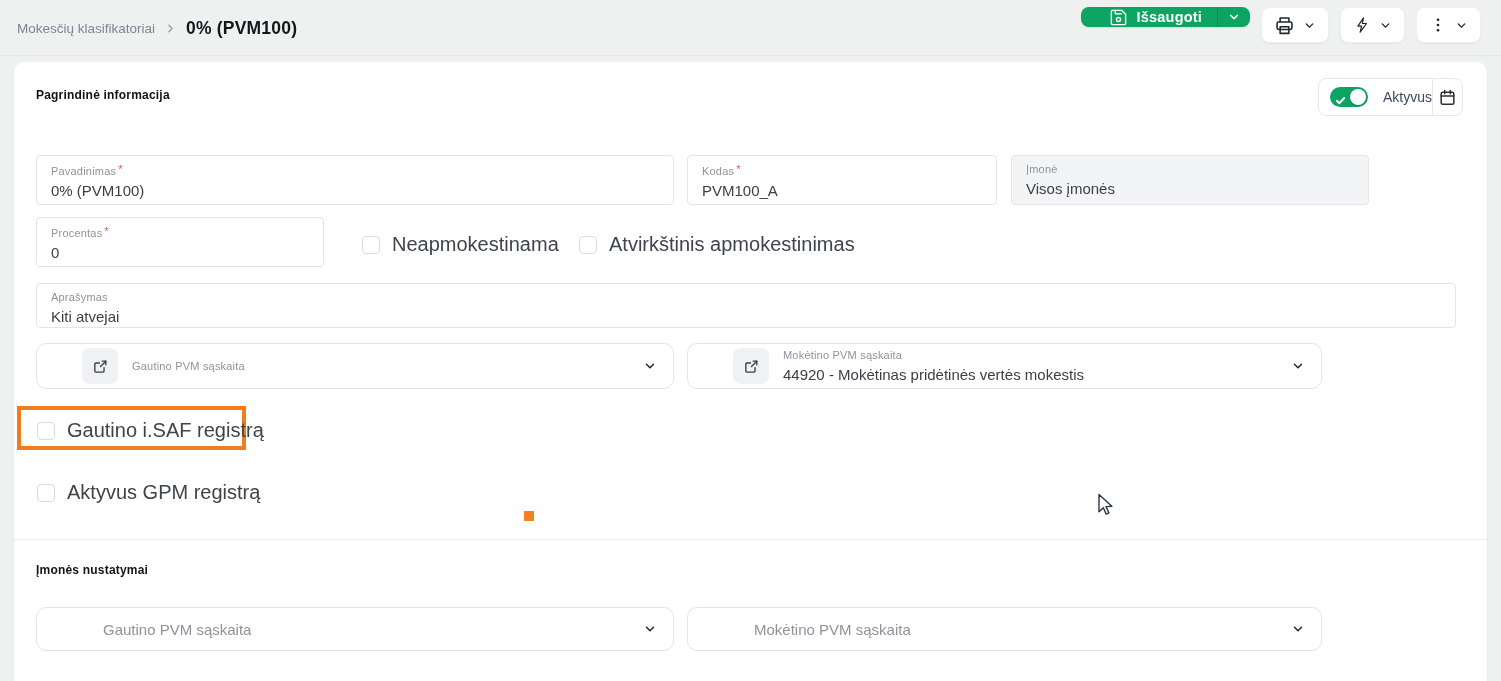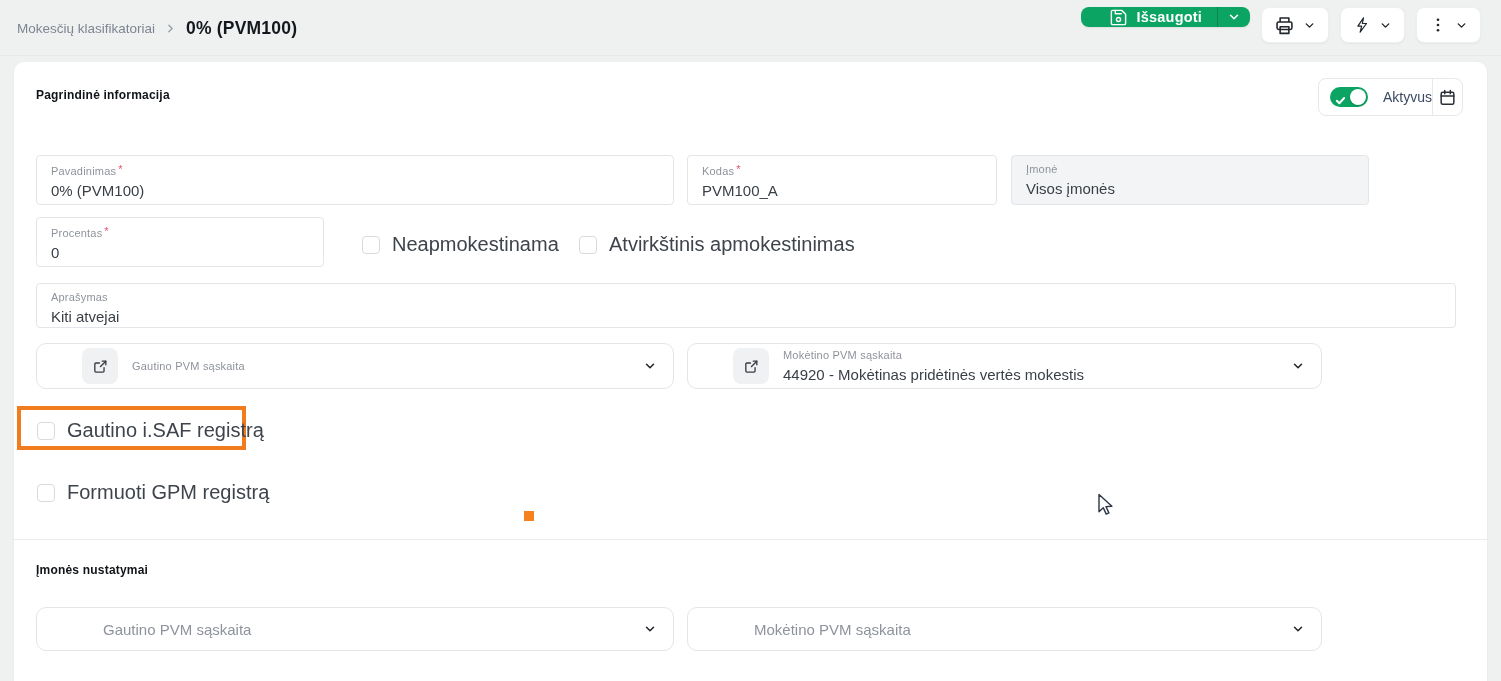--- a/index.html
+++ b/index.html
@@ -268,21 +268,21 @@
   </div>
 
   <div class="orange-box"></div>
   <label class="check" style="left:23px; top:357px;">
     <span class="box"></span>
     <span class="check-label">Gautino i.SAF registrą</span>
   </label>
 
   <label class="check" style="left:23px; top:419px;">
     <span class="box"></span>
-    <span class="check-label">Formuoti GPM registrą</span>
+    <span class="check-label">Aktyvus GPM registrą</span>
   </label>
 
   <div class="hdivider"></div>
 
   <h2 class="section-title" style="left:22px; top:501px;">Įmonės nustatymai</h2>
 
   <div class="select" style="left:22px; top:545px; width:638px; height:44px;">
     <span class="placeholder">Gautino PVM sąskaita</span>
     <span class="chev">
       <svg width="14" height="14" viewBox="0 0 24 24">

